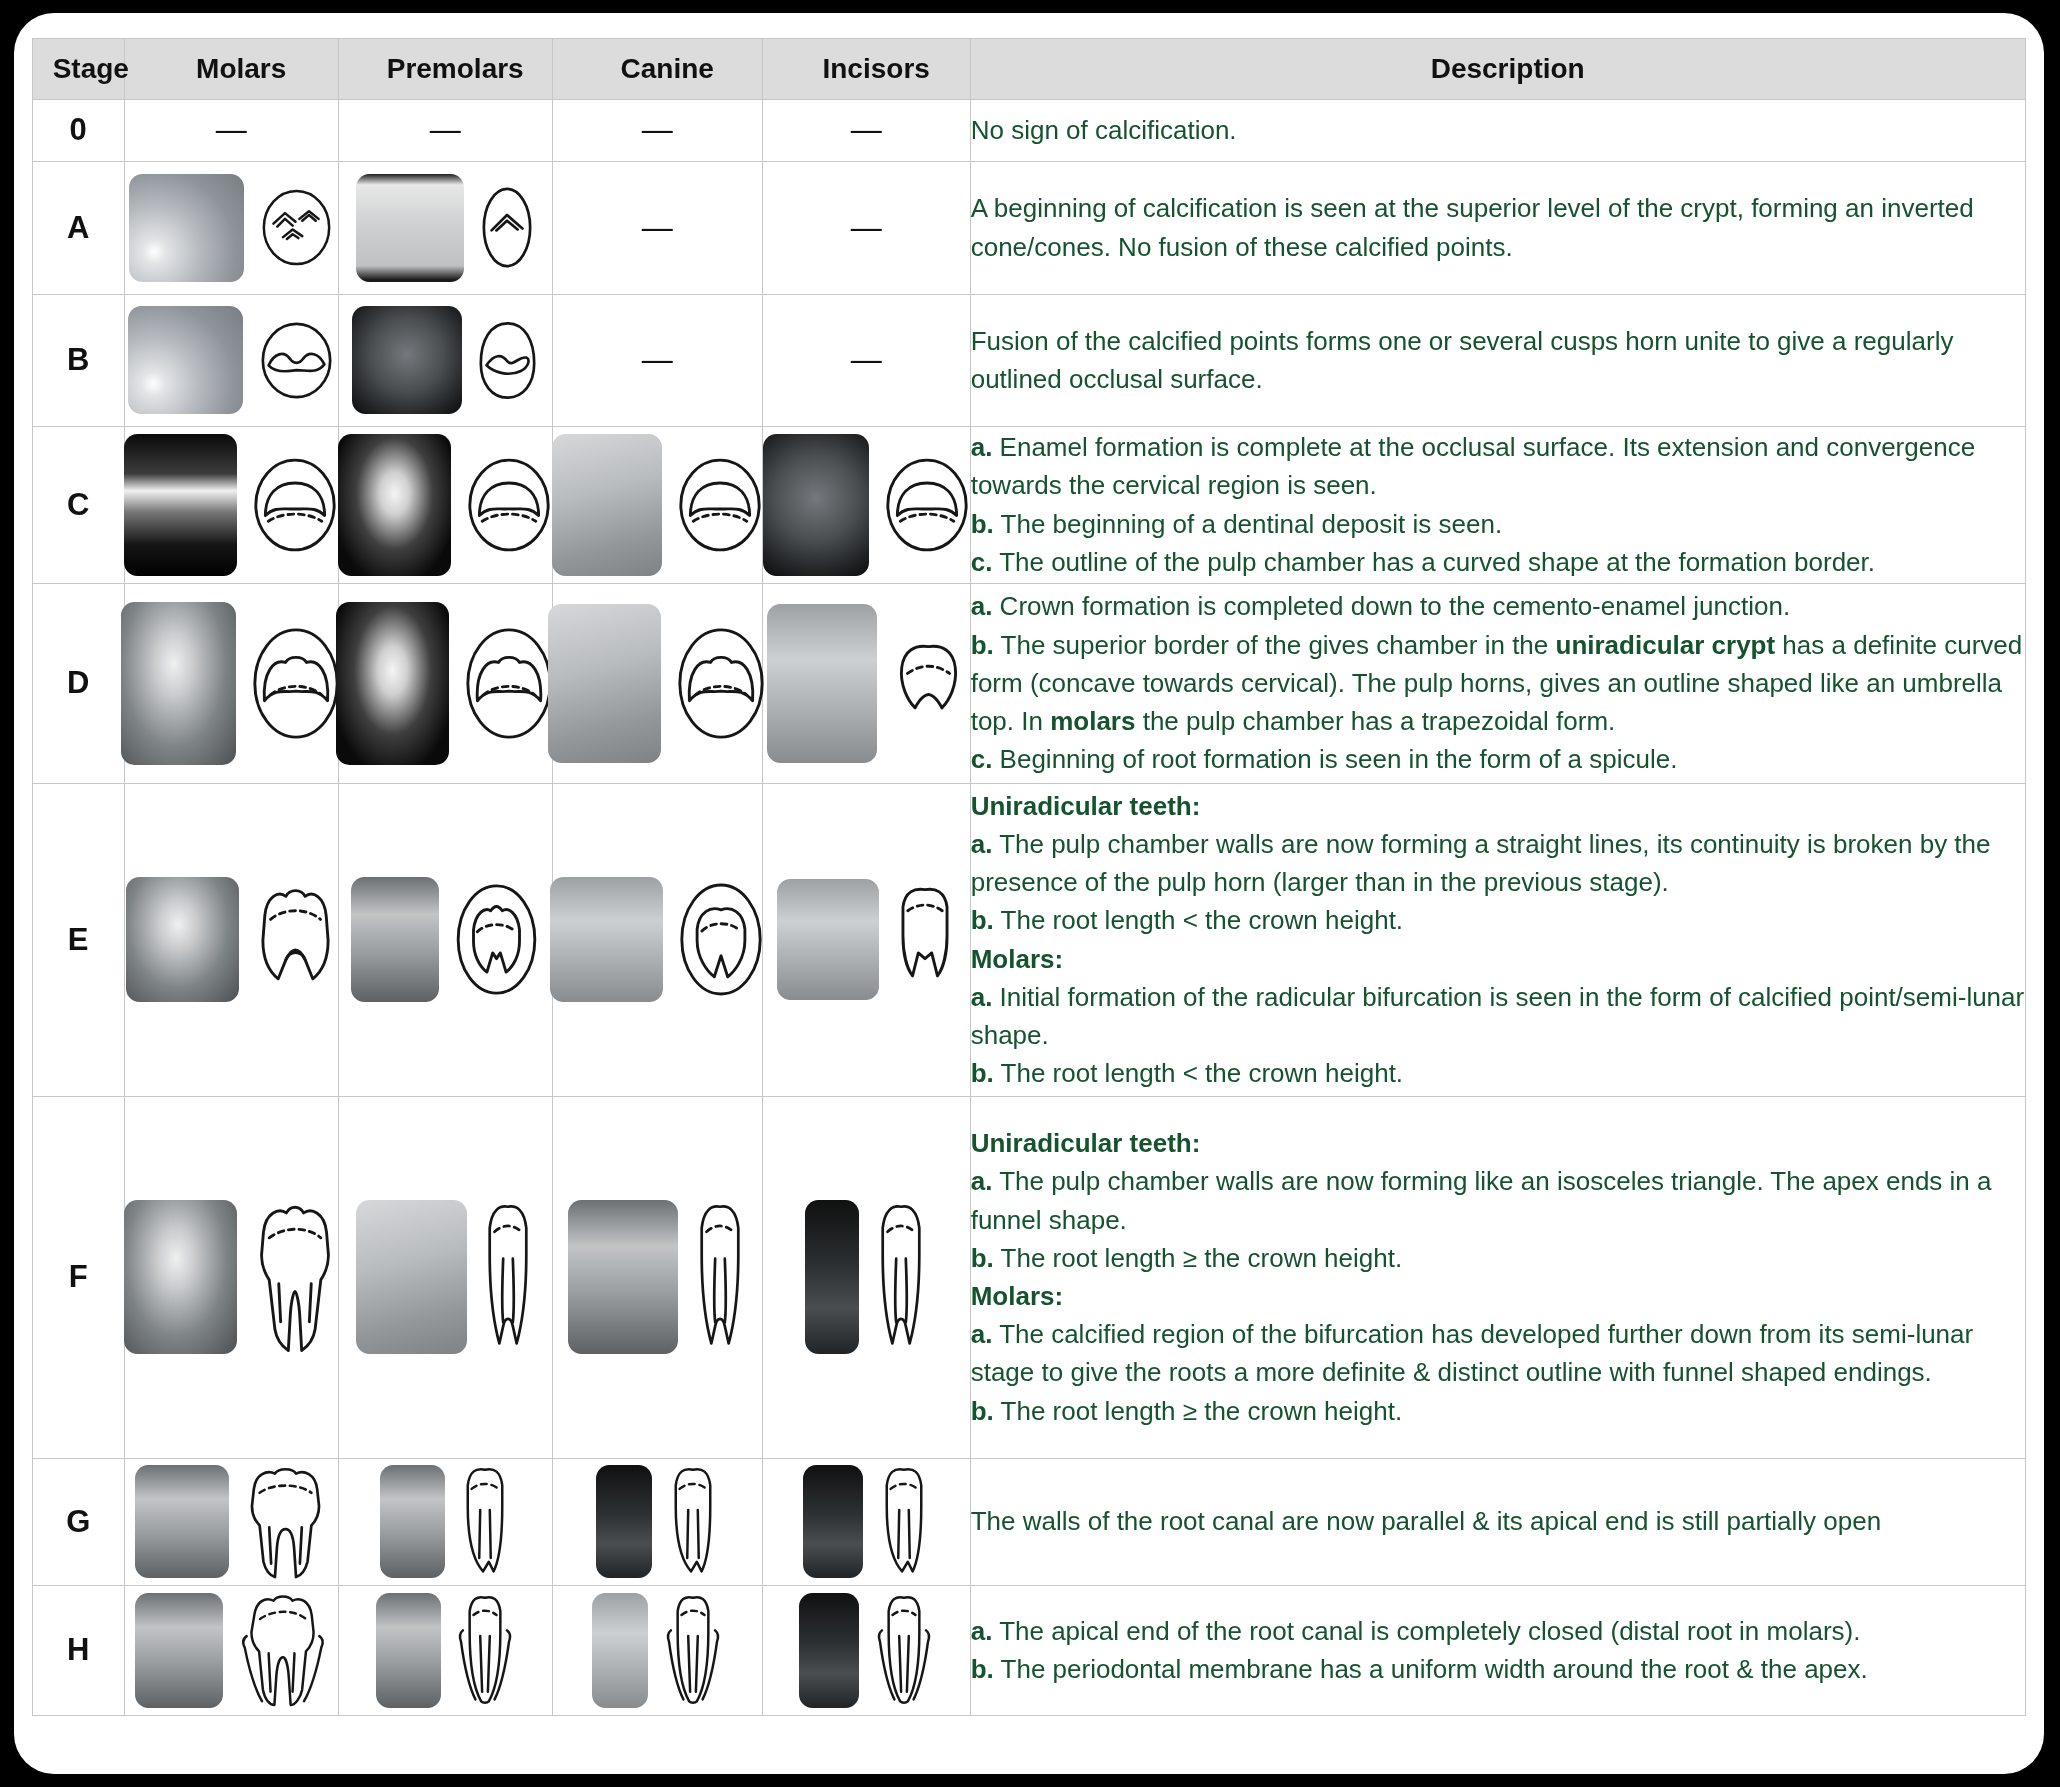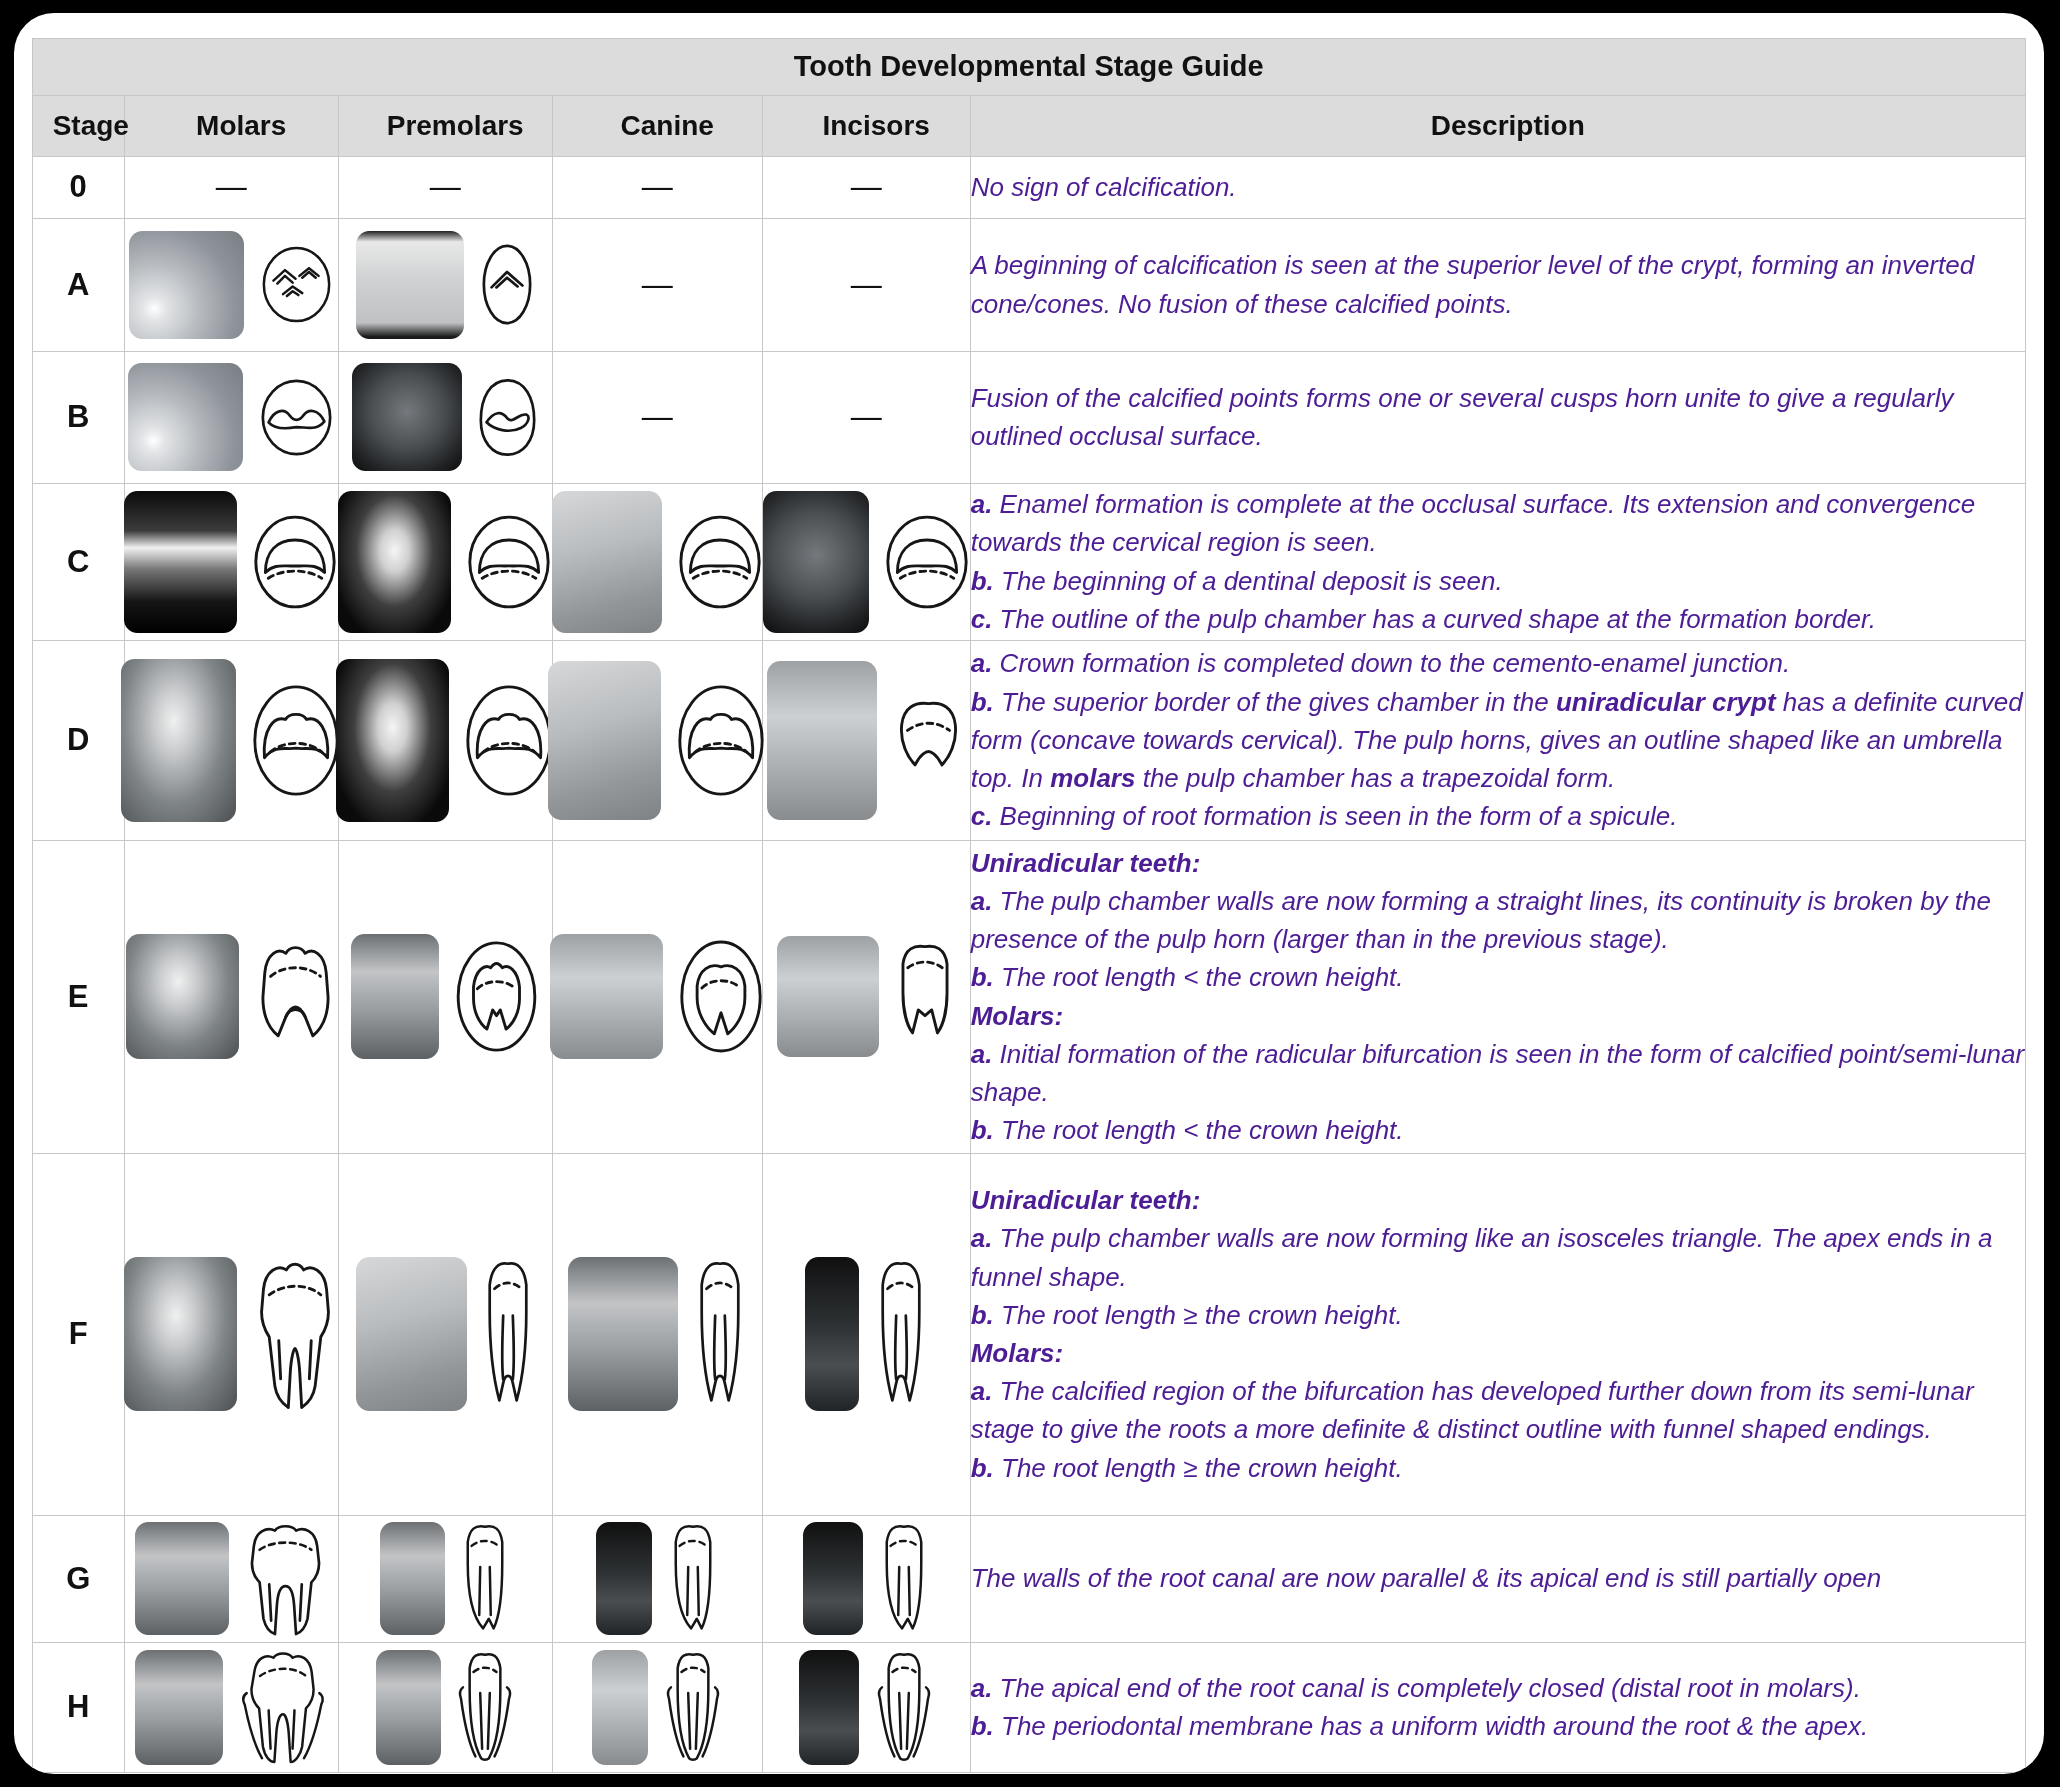--- a/index.html
+++ b/index.html
@@ -32,43 +32,40 @@
     font-size:31px;font-weight:bold;text-align:center;color:#111;
   }
   td.img-cell{text-align:center;}
   .cellflex{
     display:flex;align-items:center;justify-content:center;gap:15.4px;
   }
   .xr{border-radius:13.4px;flex:0 0 auto;}
   .dash{font-size:31px;color:#111;}
   td.desc-cell{
     font-size:26px;line-height:1.47;text-align:left;
-    padding:9.6px 15.4px 9.6px 13.4px;color:#4c1d95;font-style:italic;
+    padding:9.6px 15.4px 9.6px 13.4px;color:#14532d;
   }
   td.desc-cell .line{display:block;}
   td.desc-cell b{font-weight:bold;}
   svg.diagram{display:block;flex:0 0 auto;}
 </style>
 </head>
 <body>
 
 <div class="card">
   <table class="guide">
     <colgroup>
       <col style="width:92px">
         <col style="width:214px">
         <col style="width:214px">
       <col style="width:210px">
         <col style="width:208px">
         <col style="width:1055px">
     </colgroup>
     <thead>
-      <tr class="title-row">
-        <th colspan="6">Tooth Developmental Stage Guide</th>
-      </tr>
       <tr class="head-row" id="head-row">
           <th>Stage</th>
           <th>Molars</th>
           <th>Premolars</th>
           <th>Canine</th>
           <th>Incisors</th>
           <th>Description</th>
         </tr>
     </thead>
     <tbody id="guide-body">

